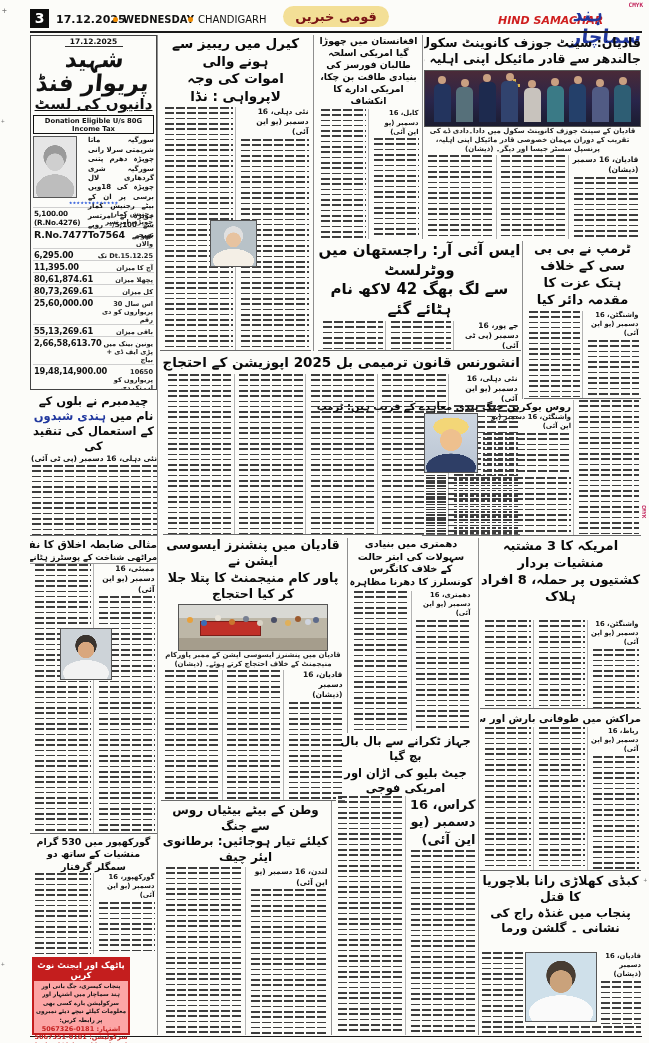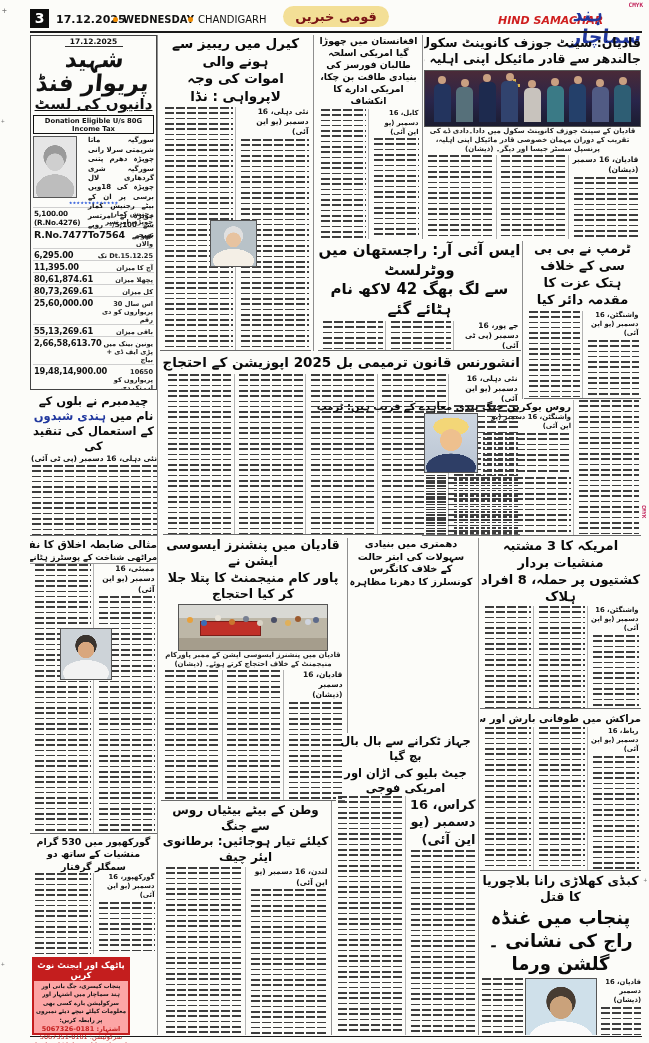--- a/index.html
+++ b/index.html
@@ -167,21 +167,21 @@
       <div class="col">
           <div class="tx"></div>
         </div>
     </div>
   </div>
 
   <div class="abs" style="left:32px;top:957px;width:98px;height:78px;border:2px solid #c41e1e;background:#fca5a5">
     <div class="rtl" style="background:#c41e1e;color:#fff;font-size:8.5px;font-weight:700;text-align:center;padding:1px 0">پاٹھک اور ایجنٹ نوٹ کریں</div>
     <div class="rtl" style="font-size:5.8px;font-weight:600;text-align:center;line-height:1.45;padding:1px 2px">پنجاب کیسری، جگ بانی اور ہند سماچار میں اشتہار اور سرکولیشن بارے کسی بھی معلومات کیلئے نیچے دیئے نمبروں پر رابطہ کریں:</div>
     <div style="font-size:6.5px;font-weight:700;color:#c41e1e;text-align:center;direction:rtl">اشتہار: 0181-5067326</div>
-    <div style="font-size:6.5px;font-weight:400;color:#c41e1e;text-align:center;direction:rtl">سرکولیشن: 0181-5067351</div>
+    <div style="font-size:6.5px;font-weight:700;color:#c41e1e;text-align:center;direction:rtl">سرکولیشن: 0181-5067351</div>
     <div style="font-size:6px;font-weight:700;color:#c41e1e;text-align:center;direction:rtl">ای میل: jagbani@jpkesari.in</div>
   </div>
 
   <div class="article bb" style="left:160px;top:35px;width:151px;height:316px">
     <div class="hl rtl" style="font-size:13.5px">کیرل میں ریبیز سے ہونے والی</div>
     <div class="hl rtl" style="font-size:13.5px;margin-bottom:2px">اموات کی وجہ لاپرواہی : نڈا</div>
     <div class="cols">
       <div class="col">
           <div class="dl">نئی دہلی، 16 دسمبر (یو این آئی)</div>
           <div class="tx"></div>
@@ -329,25 +329,34 @@
         </div>
       <div class="col">
           <div class="tx"></div>
         </div>
     </div>
   </div>
 
   <div class="article" style="left:349px;top:538px;width:124px;height:193px">
     <div class="hl rtl" style="font-size:9.8px">دھمتری میں بنیادی سہولات کی ابتر حالت</div>
     <div class="hl rtl" style="font-size:9.8px;margin-bottom:2px">کے خلاف کانگرس کونسلرز کا دھرنا مظاہرہ</div>
+    <div class="cols">
+      <div class="col">
+          <div class="dl" style="font-size:6.8px">دھمتری، 16 دسمبر (یو این آئی)</div>
+          <div class="tx"></div>
+        </div>
+      <div class="col">
+          <div class="tx"></div>
+        </div>
+    </div>
   </div>
 
   <div class="article bb" style="left:480px;top:538px;width:161px;height:171px">
     <div class="hl rtl" style="font-size:13px">امریکہ کا 3 مشتبہ منشیات بردار</div>
-    <div class="hl rtl" style="font-size:13px;margin-bottom:0">کشتیوں پر حملہ، 8 افراد ہلاک</div>
+    <div class="hl rtl" style="font-size:13px;margin-bottom:14px">کشتیوں پر حملہ، 8 افراد ہلاک</div>
     <div class="cols">
       <div class="col">
           <div class="dl" style="font-size:6.8px">واشنگٹن، 16 دسمبر (یو این آئی)</div>
           <div class="tx"></div>
         </div>
       <div class="col">
           <div class="tx"></div>
         </div>
       <div class="col">
           <div class="tx"></div>
@@ -394,21 +403,21 @@
           <div class="tx"></div>
         </div>
       <div class="col">
           <div class="tx"></div>
         </div>
     </div>
   </div>
 
   <div class="article" style="left:480px;top:873px;width:161px;height:162px">
     <div class="hl rtl" style="font-size:12.5px">کبڈی کھلاڑی رانا بلاچوریا کا قتل</div>
-    <div class="hl rtl" style="font-size:18px;margin-bottom:2px">پنجاب میں غنڈہ راج کی نشانی ۔ گلشن ورما</div>
+    <div class="hl rtl" style="font-size:12px;margin-bottom:15px">پنجاب میں غنڈہ راج کی نشانی ۔ گلشن ورما</div>
     <div style="display:flex;direction:rtl;height:72px;gap:2px">
       <div style="flex:1;display:flex;flex-direction:column;min-width:0">
           <div class="dl" style="font-size:6.8px">قادیان، 16 دسمبر (ذیشان)</div>
           <div class="tx"></div>
         </div>
       <div class="ph portrait" style="width:72px;height:70px;--skin:#caa27b;--hair:#473c32;--shirt:#fafafa;--bg:#cfe0ea"></div>
       <div style="flex:1;display:flex;flex-direction:column;min-width:0">
           <div class="tx"></div>
         </div>
     </div>

